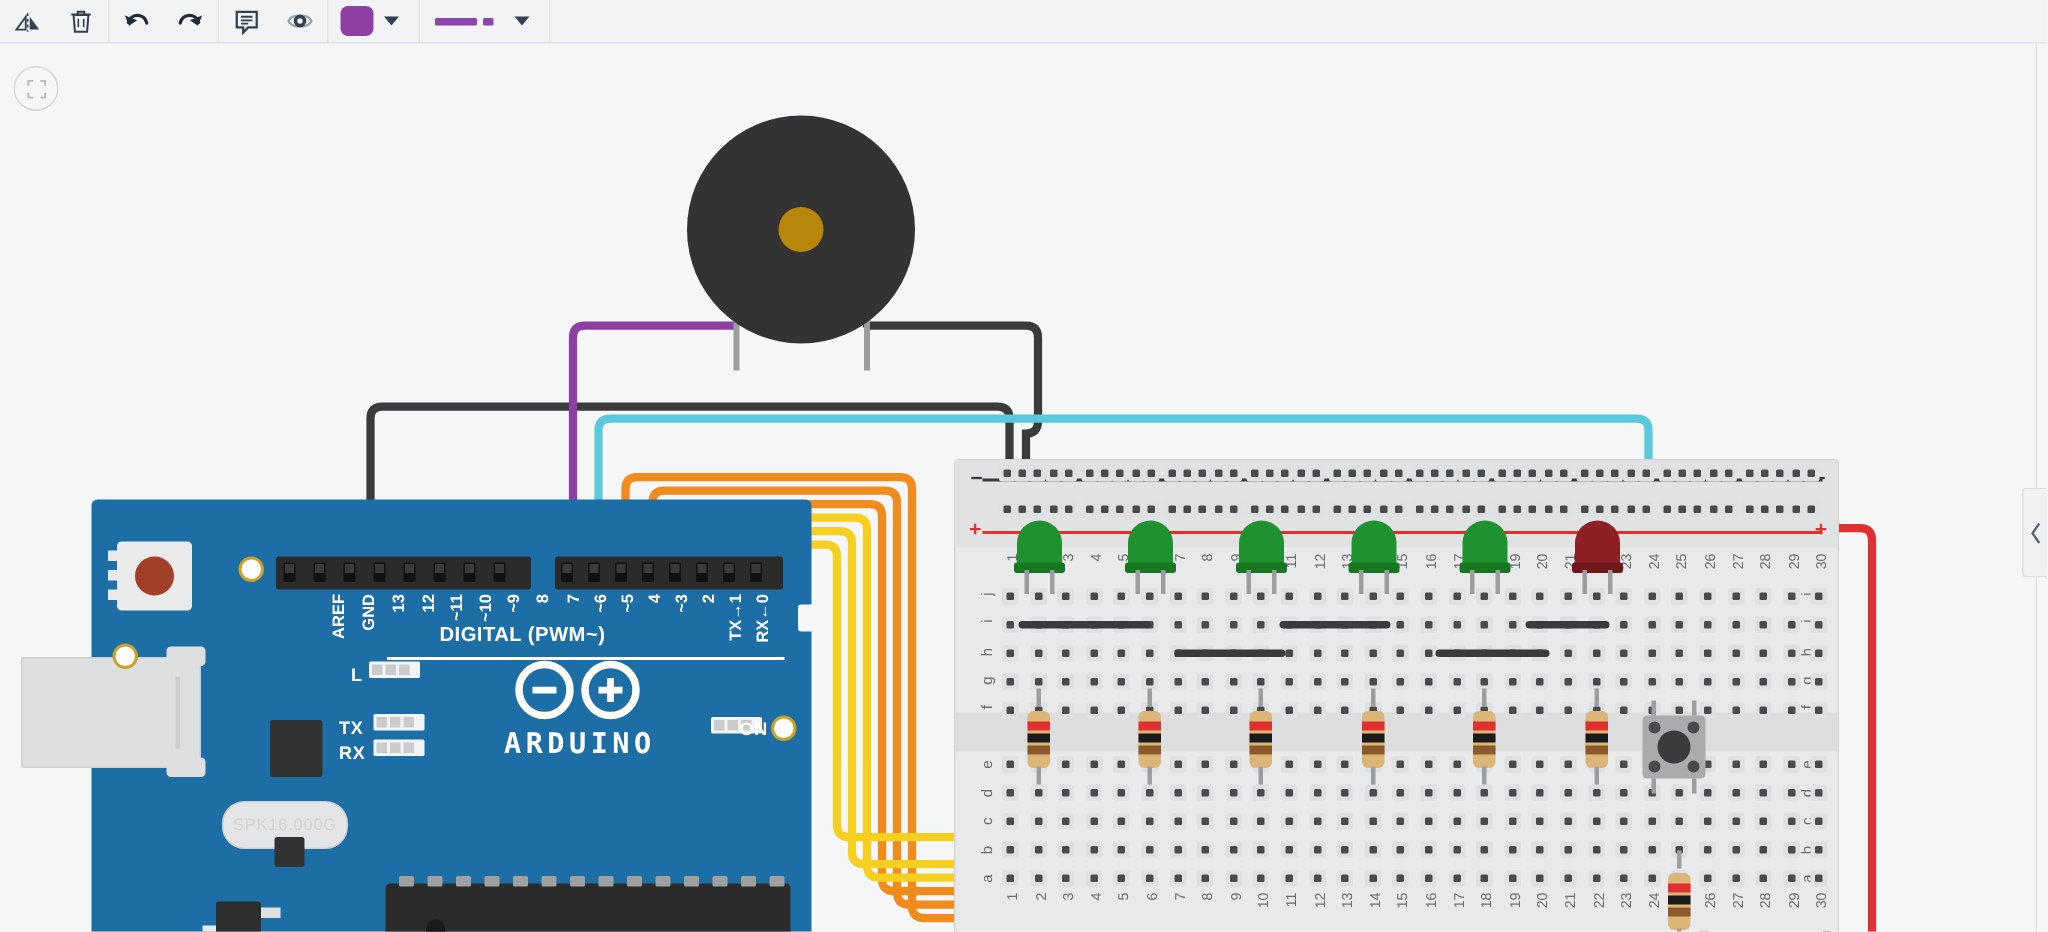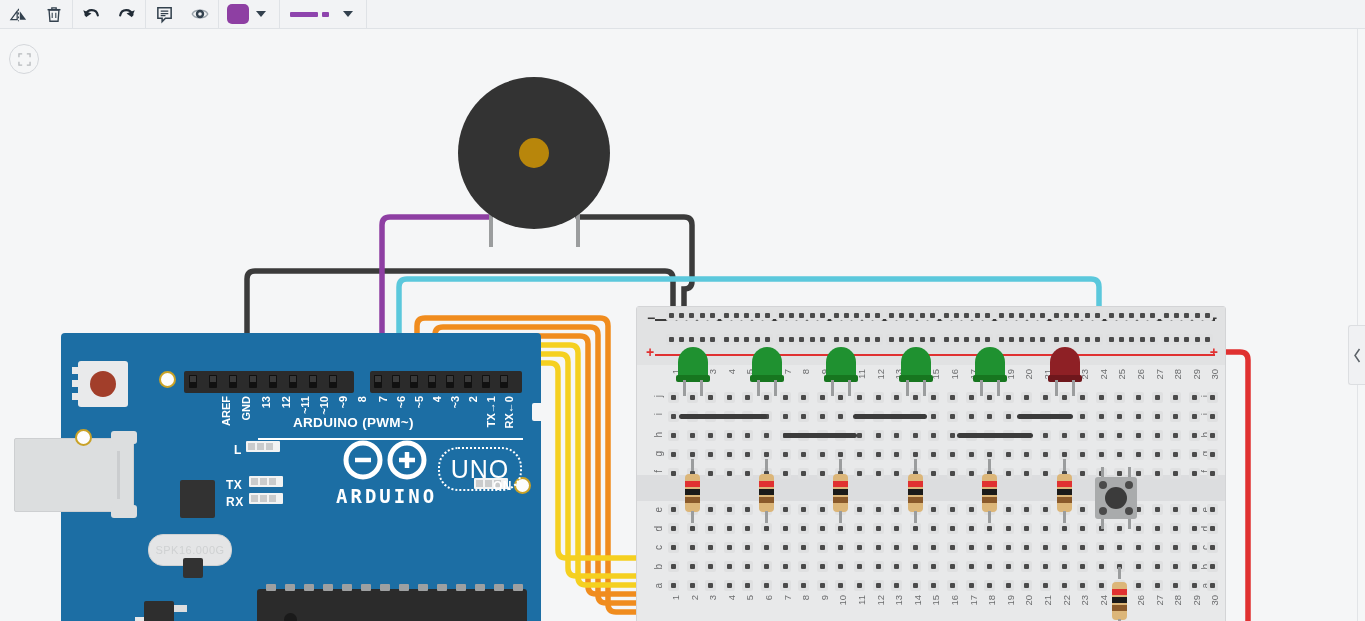--- a/index.html
+++ b/index.html
@@ -374,21 +374,21 @@
 
     <div class="pinlabel" style="left:316px;top:63px;">7</div>
     <div class="pinlabel" style="left:334px;top:63px;">~6</div>
     <div class="pinlabel" style="left:352px;top:63px;">~5</div>
     <div class="pinlabel" style="left:370px;top:63px;">4</div>
     <div class="pinlabel" style="left:388px;top:63px;">~3</div>
     <div class="pinlabel" style="left:406px;top:63px;">2</div>
     <div class="pinlabel" style="left:424px;top:63px;">TX→1</div>
     <div class="pinlabel" style="left:442px;top:63px;">RX←0</div>
 
-    <div class="digital-label" style="left:232px;top:82px;">ARDUINO (PWM~)</div>
+    <div class="digital-label" style="left:232px;top:82px;">DIGITAL (PWM~)</div>
     <div class="digital-rule" style="left:197px;top:105px;width:265px;"></div>
 
     <div class="ard-txt" style="left:173px;top:110px;">L</div>
     <div class="led-strip" style="left:185px;top:108px;">
       <i style="left:2px"></i>
         <i style="left:11px"></i>
         <i style="left:20px"></i>
     </div>
     <div class="ard-txt" style="left:165px;top:145px;">TX</div>
     <div class="led-strip" style="left:188px;top:143px;">
@@ -408,21 +408,20 @@
         <i style="left:20px"></i>
     </div>
     <div class="ard-txt" style="left:432px;top:146px;">ON</div>
 
     <svg class="logo-inf" viewBox="0 0 92 42">
       <circle cx="24" cy="21" r="17" fill="none" stroke="#fff" stroke-width="5"></circle>
       <circle cx="68" cy="21" r="17" fill="none" stroke="#fff" stroke-width="5"></circle>
       <path d="M16 21h16" stroke="#fff" stroke-width="4.5"></path>
       <path d="M60 21h16M68 13v16" stroke="#fff" stroke-width="4.5"></path>
     </svg>
-    <div class="uno-box">UNO</div>
     <div class="arduino-word">ARDUINO</div>
 
     <div class="crystal">SPK16.000G</div>
 
     <div class="chip-sq" style="left:119px;top:147px;width:35px;height:38px;"></div>
 
     <div class="chip-sq" style="left:122px;top:225px;width:20px;height:20px;"></div>
     <div class="reg">
       <i style="top:4px"></i>
       <b></b>

